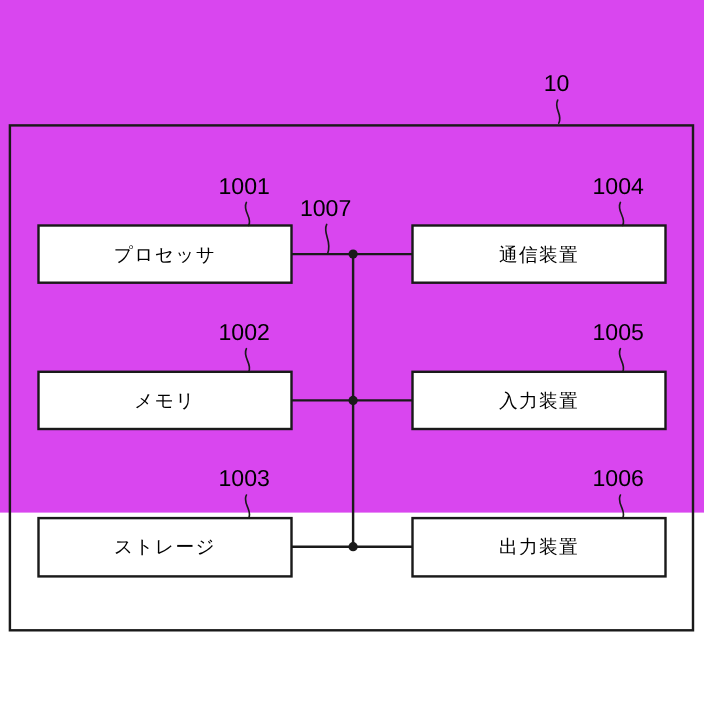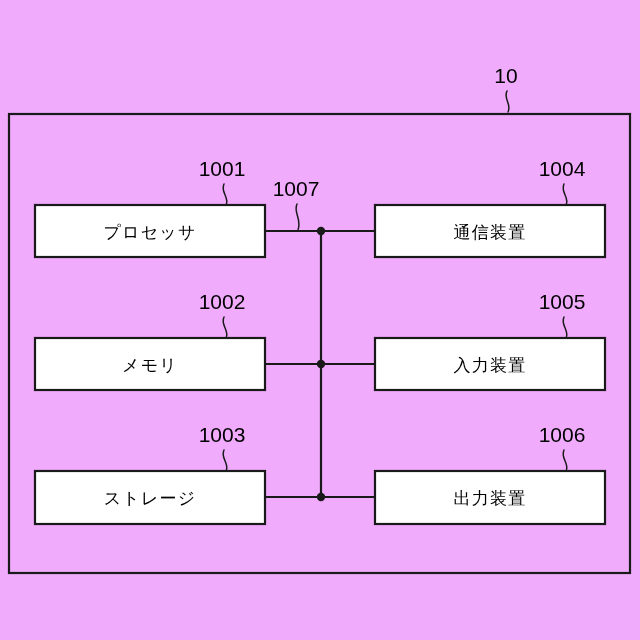--- a/index.html
+++ b/index.html
@@ -9,22 +9,22 @@
   }
   body {
     width: 640px;
     height: 640px;
     overflow: hidden;
     font-family: "Liberation Sans", "DejaVu Sans", sans-serif;
   }
   #figure-root {
     position: relative;
     width: 640px;
-    height: 640px;
-    background: #f0abfc;
+    height: 466px;
+    background: #d946ef;
   }
   svg#diagram {
     display: block;
     width: 640px;
     height: 640px;
   }
   .frame-rect {
     fill: none;
     stroke: #1a1a1a;
     stroke-width: 2.2;

